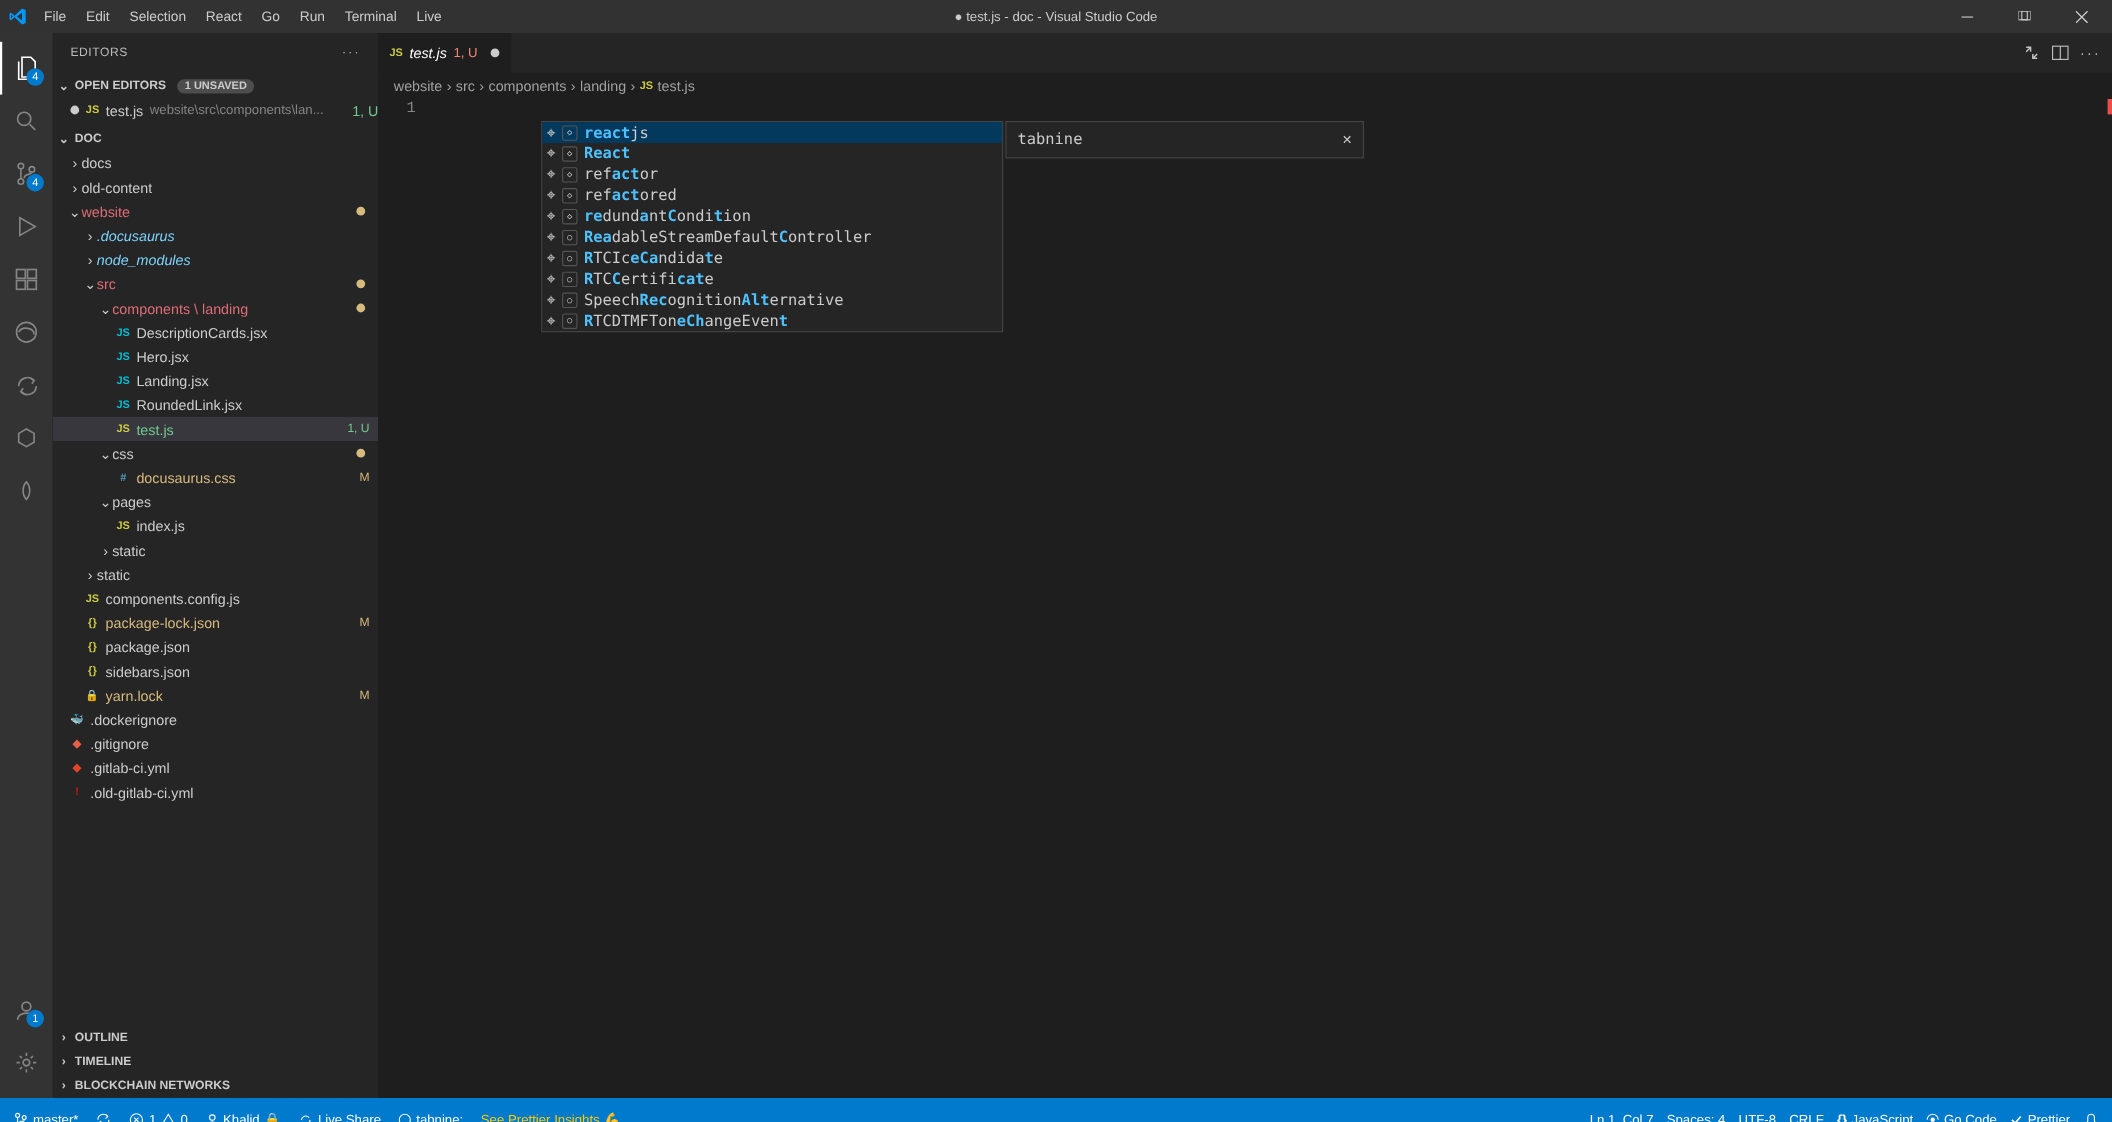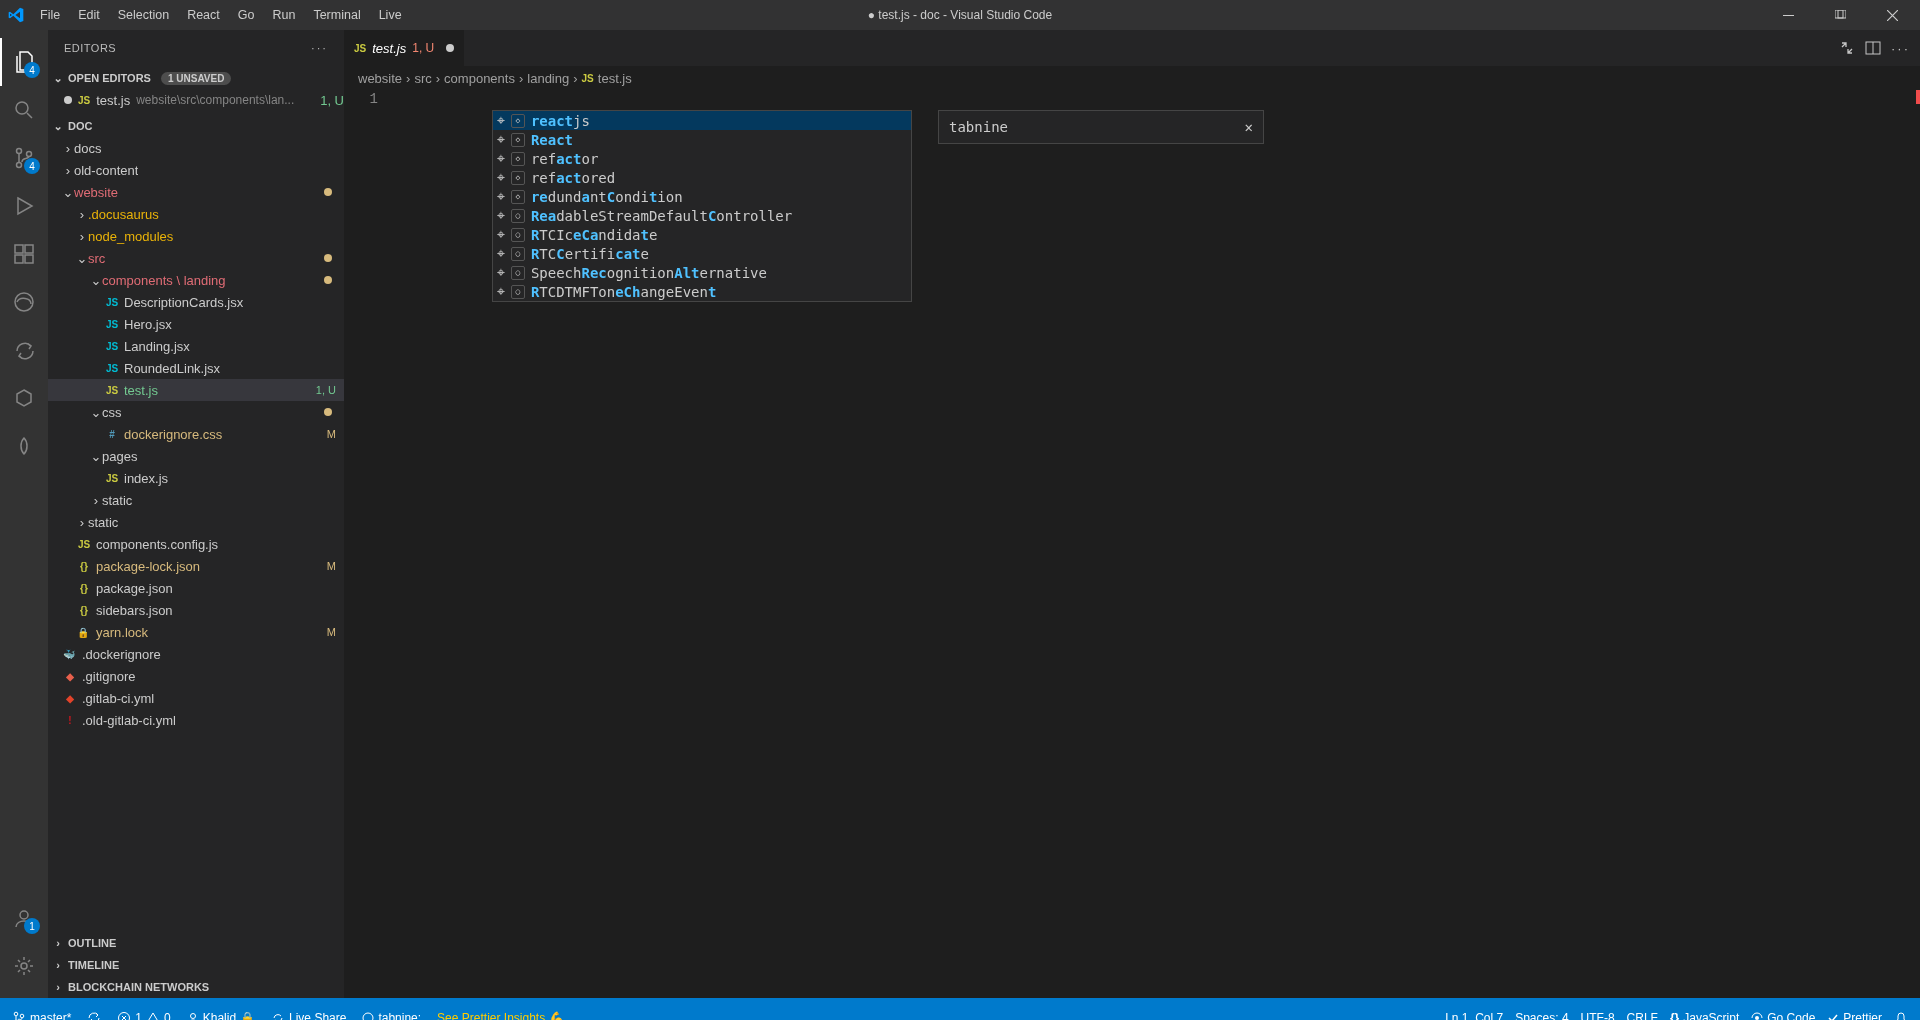--- a/index.html
+++ b/index.html
@@ -153,21 +153,21 @@
 }
 .tree-item.active { background: #37373d; }
 .tree-item .label { overflow: hidden; text-overflow: ellipsis; }
 .tree-item .file-icon { width: 16px; margin-right: 4px; display: inline-flex; justify-content: center; }
 .tree-item .meta { margin-left: auto; font-size: 11px; }
 .tree-item.modified .label { color: #d7ba7d; }
 .tree-item.modified .meta { color: #d7ba7d; }
 .tree-item.untracked .label { color: #73c991; }
 .tree-item.untracked .meta { color: #73c991; }
 .folder-red .label { color: #e06c75; }
-.folder-dim .label { color: #eab308; }
+.folder-dim .label { color: #7dd3fc; font-style: italic; }
 .open-editor-row {
   height: 22px;
   display: flex;
   align-items: center;
   padding-left: 16px;
   gap: 6px;
 }
 .open-editor-row .dot {
   width: 8px;
   height: 8px;
@@ -279,21 +279,20 @@
   width: 326px;
   height: 34px;
   background: #252526;
   border: 1px solid #454545;
   display: flex;
   align-items: center;
   padding: 0 10px;
   color: #cccccc;
   font-family: 'Consolas', monospace;
   font-size: 14px;
-  margin-left: 24px;
 }
 .detail-widget .close { margin-left: auto; cursor: pointer; color: #cccccc; }
 .error-stripe {
   position: absolute;
   right: 0;
   top: 0;
   width: 4px;
   height: 14px;
   background: #f14c4c;
 }
@@ -510,21 +509,21 @@
             <span class="label">test.js</span>
             <span class="meta">1, U</span>
           </div>
           <div class="tree-item" style="padding-left: 42px;">
             <span class="chevron">⌄</span>
             <span class="label">css</span>
             <span class="git-dot"></span>
           </div>
           <div class="tree-item modified" style="padding-left: 56px;">
             <span class="file-icon" style="color:#519aba;font-size:10px;font-weight:700;">#</span>
-            <span class="label">dockerignore.css</span>
+            <span class="label">docusaurus.css</span>
             <span class="meta">M</span>
           </div>
           <div class="tree-item" style="padding-left: 42px;">
             <span class="chevron">⌄</span>
             <span class="label">pages</span>
           </div>
           <div class="tree-item" style="padding-left: 56px;">
             <span class="file-icon" style="color:#cbcb41;font-size:10px;font-weight:700;">JS</span>
             <span class="label">index.js</span>
           </div>

